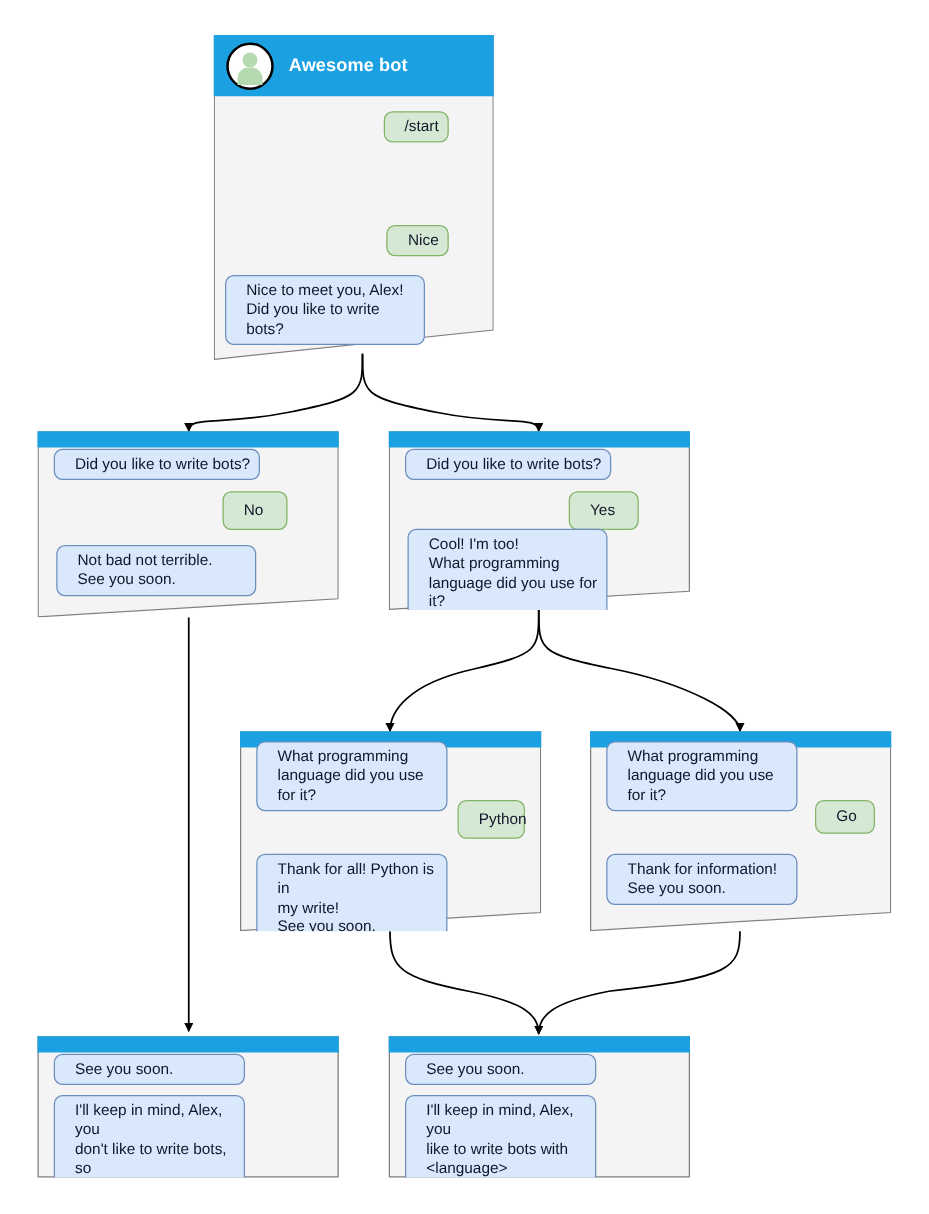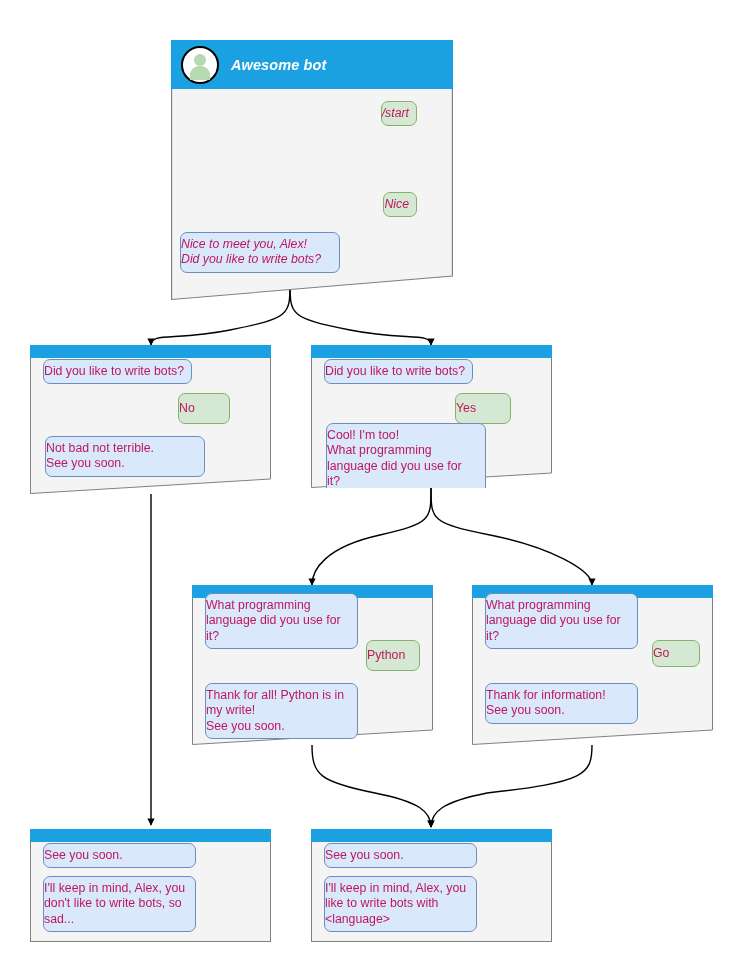--- a/index.html
+++ b/index.html
@@ -119,22 +119,22 @@
     z-index: 4;
     overflow: hidden;
     pointer-events: none;
   }
   .bubble {
     position: absolute;
     box-sizing: border-box;
     border-radius: 7px;
     font-size: 12.3px;
     line-height: 15.4px;
-    color: #be185d;
-    padding: 4px 7px 4px 0;
+    color: #0f172a;
+    padding: 4px 7px 4px 16px;
     white-space: pre-line;
     pointer-events: auto;
   }
   .bubble.bot {
     background: #dae8fc;
     border: 1px solid #6c8ebf;
   }
   .bubble.user {
     background: #d5e8d4;
     border: 1px solid #82b366;
@@ -160,21 +160,21 @@
 
     <path d="M 431,488 C 431,520 431,523 380,535 C 325,547 312,570 312,585" fill="none" stroke="#000000" stroke-width="1.4" marker-end="url(#arrow)"></path>
 
     <path d="M 431,488 C 431,520 431,523 490,535 C 550,547 592,570 592,585" fill="none" stroke="#000000" stroke-width="1.4" marker-end="url(#arrow)"></path>
 
     <path d="M 312,745 C 312,775 320,782 375,793 C 420,802 431,812 431,827" fill="none" stroke="#000000" stroke-width="1.4" marker-end="url(#arrow)"></path>
 
     <path d="M 592,745 C 592,775 585,782 487,793 C 442,802 431,812 431,827" fill="none" stroke="#000000" stroke-width="1.4" marker-end="url(#arrow)"></path>
   </svg>
 
-  <div class="card" style="left:171px; top:40px; width:282px; height:260px;font-style:italic;">
+  <div class="card" style="left:171px; top:28px; width:224px; height:260px;">
 
     <svg class="skew-outline" viewBox="0 0 241 260" preserveAspectRatio="none">
       <polygon points="0.5,0.5 240.5,0.5 240.5,236 0.5,259.5" fill="#f4f4f4" stroke="#808080" stroke-width="1"></polygon>
     </svg>
 
     <div class="card-header tall">
       <div class="avatar">
         <div class="head"></div>
         <div class="torso"></div>
       </div>

